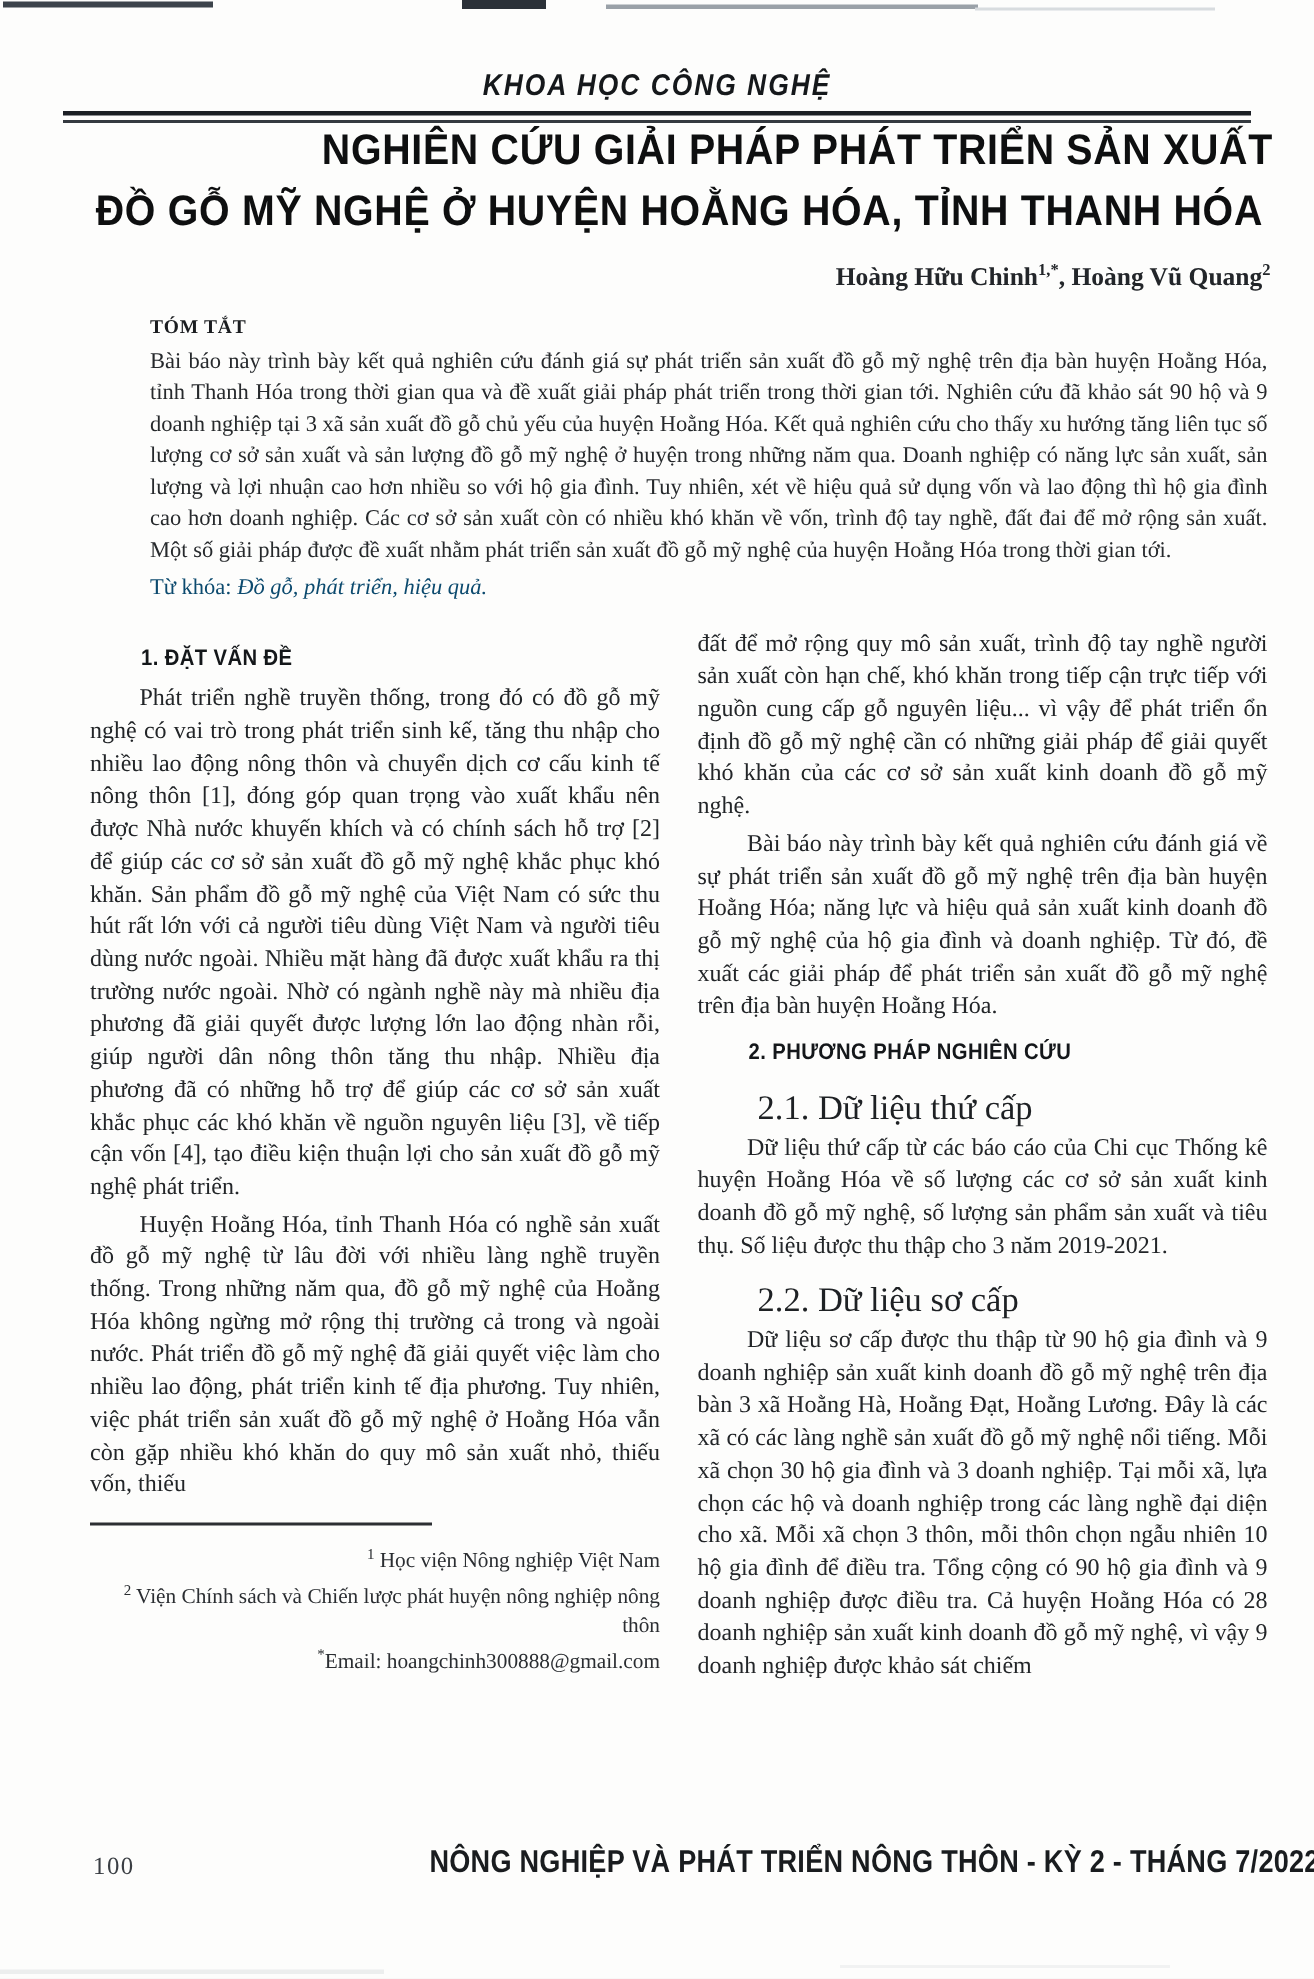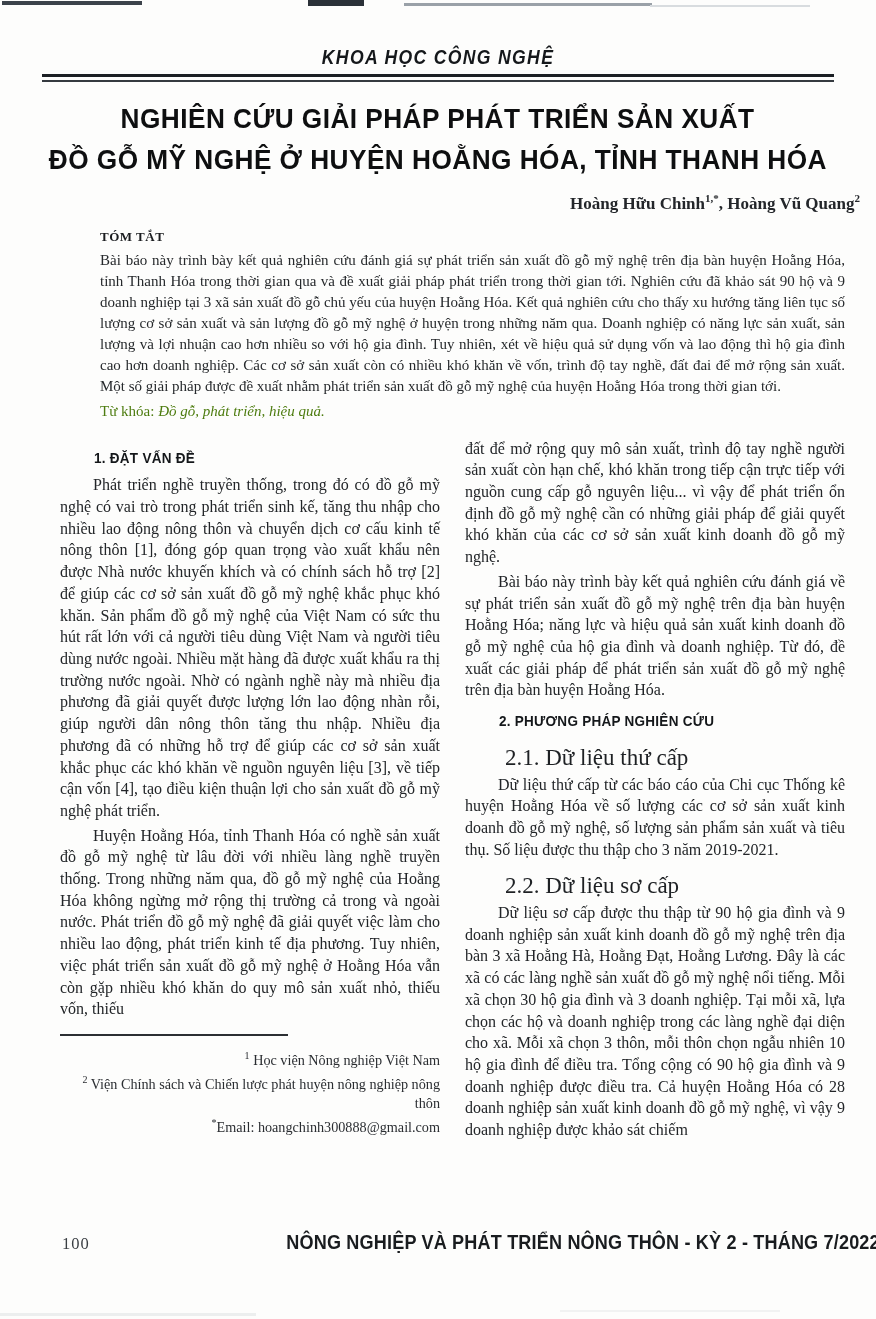--- a/index.html
+++ b/index.html
@@ -40,32 +40,32 @@
     transform-origin: center;
   }
   .double-rule {
     width: 792px;
     margin: 5px auto 0 auto;
     height: 3px;
     border-top: 3px solid #1b1f24;
     border-bottom: 2px solid #353a40;
   }
 
-  .title-block { margin-top: 18px; text-align: center; line-height: 36px; }
+  .title-block { text-align: right; line-height: 36px; }
   .title-block .condensed {
     font-size: 28.5px;
     letter-spacing: 0.5px;
     color: #0e0f10;
     transform: scaleX(0.92);
     transform-origin: center;
   }
 
   .authors {
     margin-top: 10px;
-    padding-right: 16px;
+    padding-right: 29px;
     text-align: right;
     font-size: 17px;
     font-weight: 700;
     color: #23262a;
   }
   .authors sup { font-size: 11px; font-weight: 700; }
 
   .abstract-label {
     margin: 15px 0 0 100px;
     font-size: 13px;
@@ -76,21 +76,21 @@
   .abstract-body {
     margin: 5px 31px 0 100px;
     text-align: justify;
     font-size: 15px;
     line-height: 21px;
     color: #26292c;
   }
   .keywords {
     margin: 6px 31px 0 100px;
     font-size: 15px;
-    color: #4d7c0f;
+    color: #0c4a6e;
   }
   .keywords .kw-italic { font-style: italic; }
 
   .columns {
     display: flex;
     gap: 25px;
     margin: 18px 31px 0 60px;
   }
   .col {
     width: 50%;

